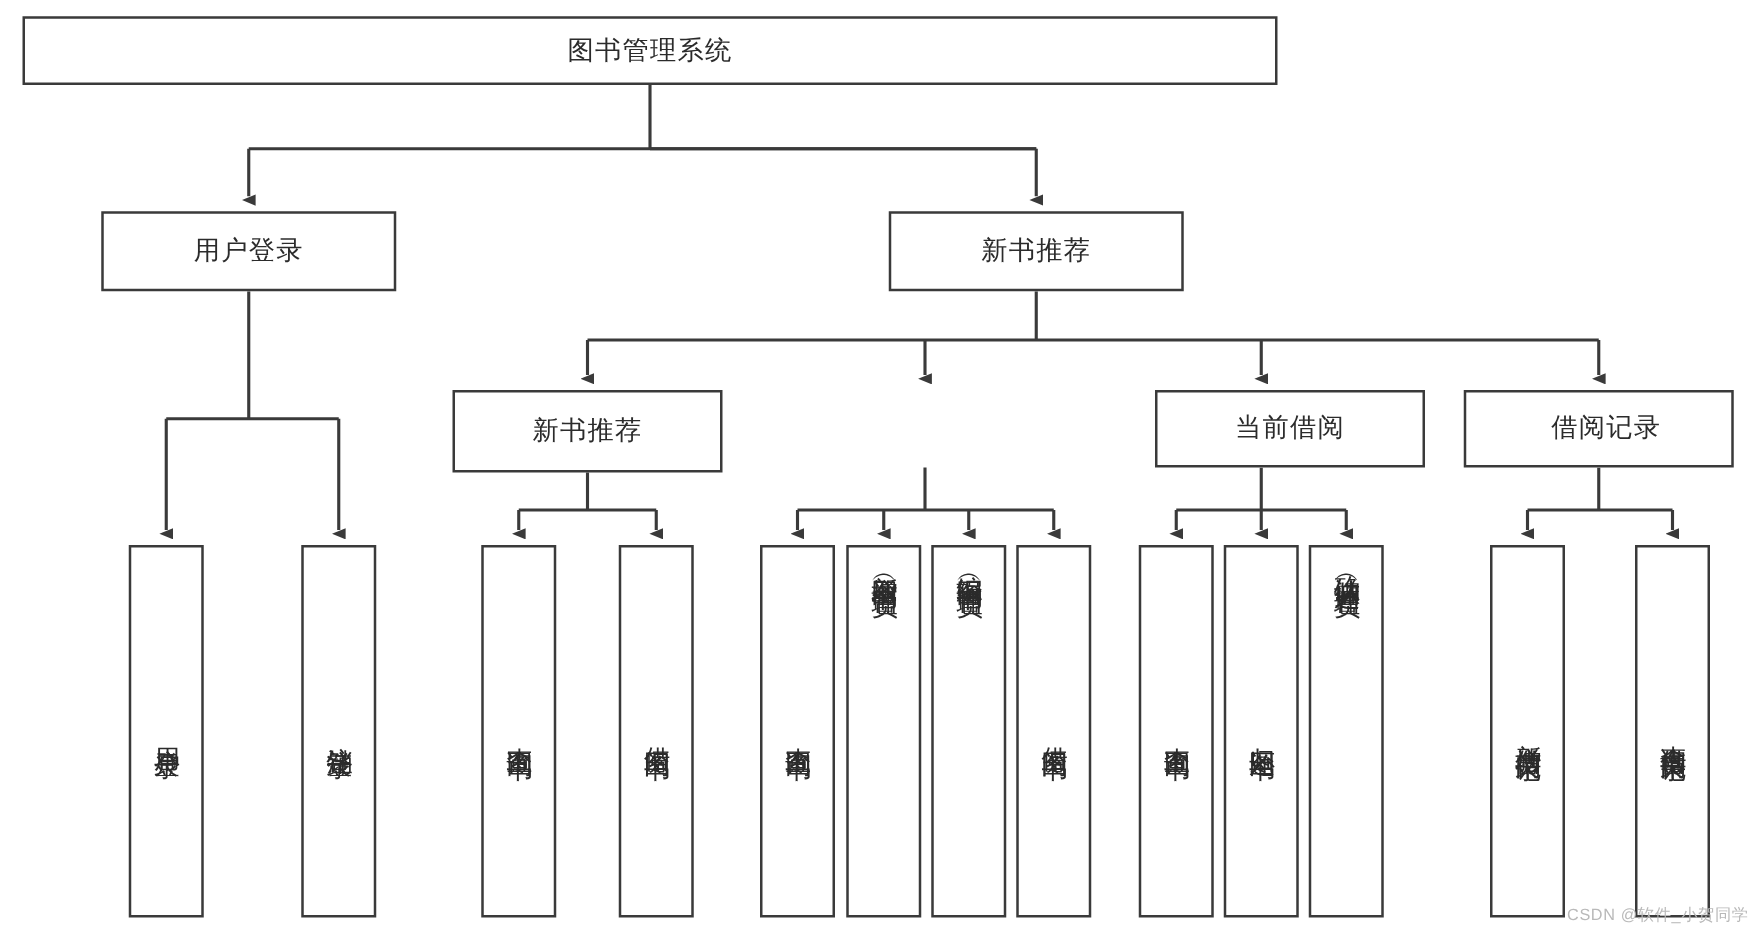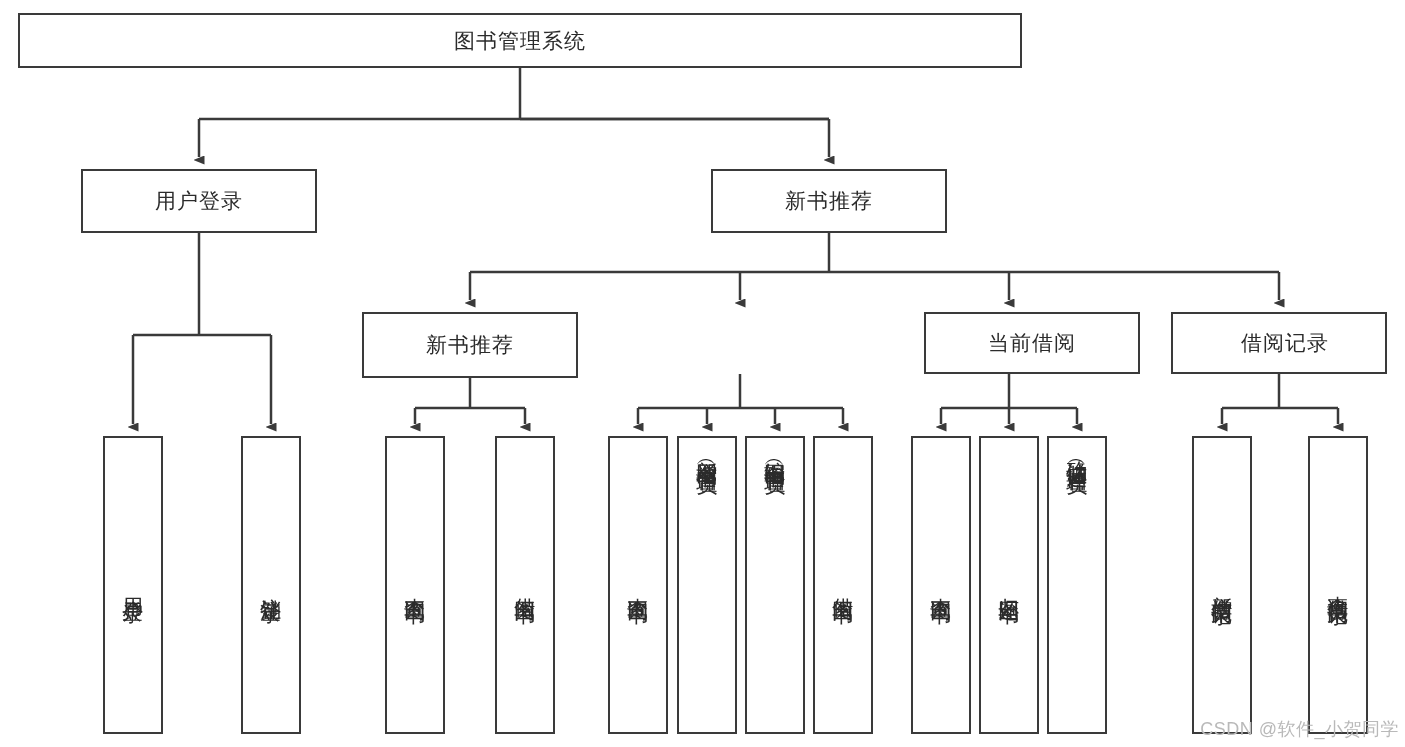--- a/index.html
+++ b/index.html
@@ -60,21 +60,21 @@
     top: 0;
     width: 1405px;
     height: 747px;
     pointer-events: none;
   }
   .watermark {
     position: absolute;
     right: 6px;
     bottom: 6px;
     color: #b9b9b9;
-    font-size: 18px;
+    font-size: 13px;
     letter-spacing: 0.5px;
     white-space: nowrap;
   }
 </style>
 </head>
 <body>
 
 <div id="diagram-root">
 
   <svg class="connectors" viewBox="0 0 1405 747" xmlns="http://www.w3.org/2000/svg">

